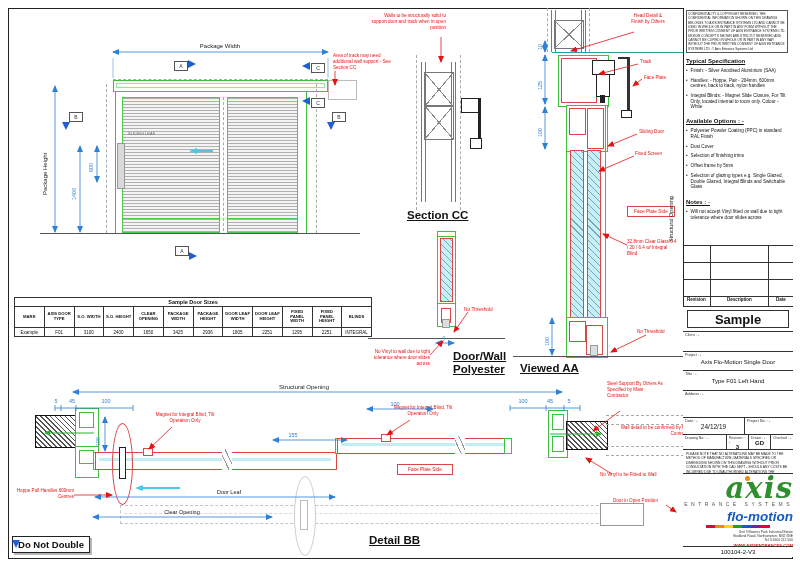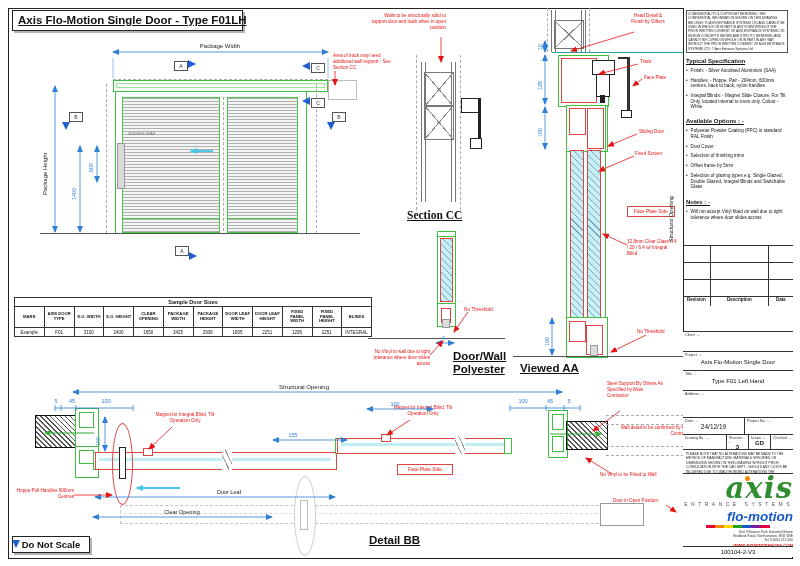--- a/index.html
+++ b/index.html
@@ -62,22 +62,21 @@
   .rc2{flex:1;border-right:1px solid #333;box-sizing:border-box;text-align:center;}
   .rc3{width:24px;box-sizing:border-box;text-align:center;}
   .cellrow{display:flex;height:100%;}
 </style>
 </head>
 <body>
 
 <div id="page">
   <div class="sheet"></div>
 
-  <div class="titlebox">Axis Flo-Motion Single Door - Type F01LH</div>
-  <div class="dnsbox">Do Not Scale</div>
+  <div class="dnsbox">Do Not Double</div>
 
   <div class="dashh" style="left:113px;top:79px;width:215px;"></div>
   <div class="gbox" style="left:113px;top:80px;width:213px;height:10px;"></div>
   <div class="abs" style="left:116px;top:83px;width:207px;height:3px;border:1px solid #9ae39a;"></div>
   <div class="abs" style="left:328px;top:80px;width:27px;height:18px;border:1px solid #bbb;"></div>
   <div class="gbox" style="left:115px;top:91px;width:190px;height:141px;"></div>
   <div class="blind" style="left:122px;top:97px;width:96px;height:120px;"></div>
   <div class="blind" style="left:227px;top:97px;width:69px;height:120px;"></div>
   <div class="blind" style="left:122px;top:218px;width:96px;height:13px;"></div>
   <div class="blind" style="left:227px;top:218px;width:69px;height:13px;"></div>
@@ -105,21 +104,21 @@
   <div class="rn" style="left:368px;top:13px;width:78px;text-align:right;">Walls to be structurally solid to support door and track when in open position</div>
   <div class="dashv" style="left:416px;top:55px;height:155px;"></div>
   <div class="dashv" style="left:460px;top:55px;height:155px;"></div>
   <div class="wpair" style="left:421px;top:62px;height:140px;"></div>
   <div class="wpair" style="left:451px;top:62px;height:140px;"></div>
   <div class="xb" style="left:424px;top:72px;width:28px;height:33px;"></div>
   <div class="xb" style="left:424px;top:105px;width:28px;height:33px;"></div>
   <div class="kbox" style="left:461px;top:98px;width:18px;height:13px;"></div>
   <div class="abs" style="left:478px;top:98px;width:3px;height:48px;background:#222;"></div>
   <div class="kbox" style="left:470px;top:138px;width:10px;height:9px;"></div>
-  <div class="sect-title" style="left:407px;top:209px;font-family:Liberation Serif, serif;">Section CC</div>
+  <div class="sect-title" style="left:407px;top:209px;">Section CC</div>
 
   <div class="gbox" style="left:437px;top:231px;width:17px;height:5px;"></div>
   <div class="gbox" style="left:437px;top:236px;width:17px;height:67px;"></div>
   <div class="glass" style="left:440px;top:238px;width:11px;height:62px;"></div>
   <div class="gbox" style="left:437px;top:303px;width:17px;height:22px;"></div>
   <div class="rbox" style="left:441px;top:308px;width:8px;height:13px;"></div>
   <div class="abs" style="left:442px;top:319px;width:6px;height:7px;background:#ddd;border:1px solid #999;"></div>
   <div class="floor" style="left:368px;top:338px;width:137px;"></div>
   <div class="rn" style="left:464px;top:307px;white-space:nowrap;font-size:4.8px;">No Threshold</div>
   <div class="dimtxt" style="left:442px;top:335px;">4</div>
@@ -404,20 +403,24 @@
         <div class="rc2"></div>
         <div class="rc3"></div>
       </div>
     <div class="revhdr">
       <div class="rc1">Revision</div>
       <div class="rc2">Description</div>
       <div class="rc3">Date</div>
     </div>
   </div>
 
+  <div class="p-abs" style="top:306px;height:25px;">
+    <div style="position:absolute;left:4px;top:3px;right:4px;bottom:3px;border:1px solid #333;
+                font-weight:bold;font-size:13px;text-align:center;line-height:17px;">Sample</div>
+  </div>
   <div class="p-abs" style="top:331px;height:20px;padding:1px 2px;">
     <div class="microlabel">Client : -</div>
   </div>
   <div class="p-abs" style="top:351px;height:19px;padding:1px 2px;">
     <div class="microlabel">Project : -</div>
     <div style="font-size:6px;text-align:center;margin-top:2px;">Axis Flo-Motion Single Door</div>
   </div>
   <div class="p-abs" style="top:370px;height:20px;padding:1px 2px;">
     <div class="microlabel">Title : -</div>
     <div style="font-size:6px;text-align:center;margin-top:2px;">Type F01 Left Hand</div>

